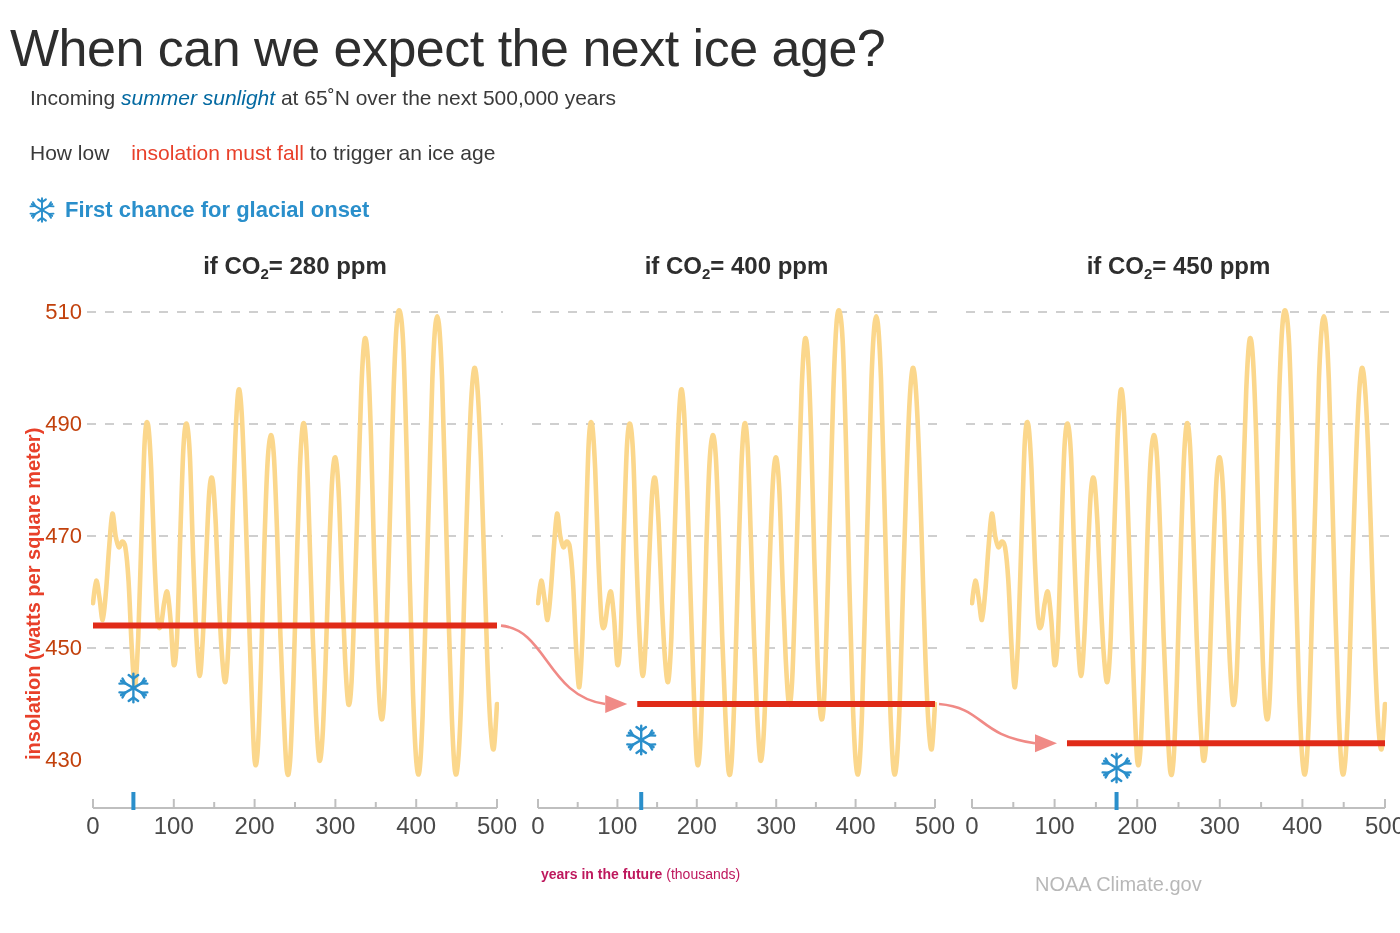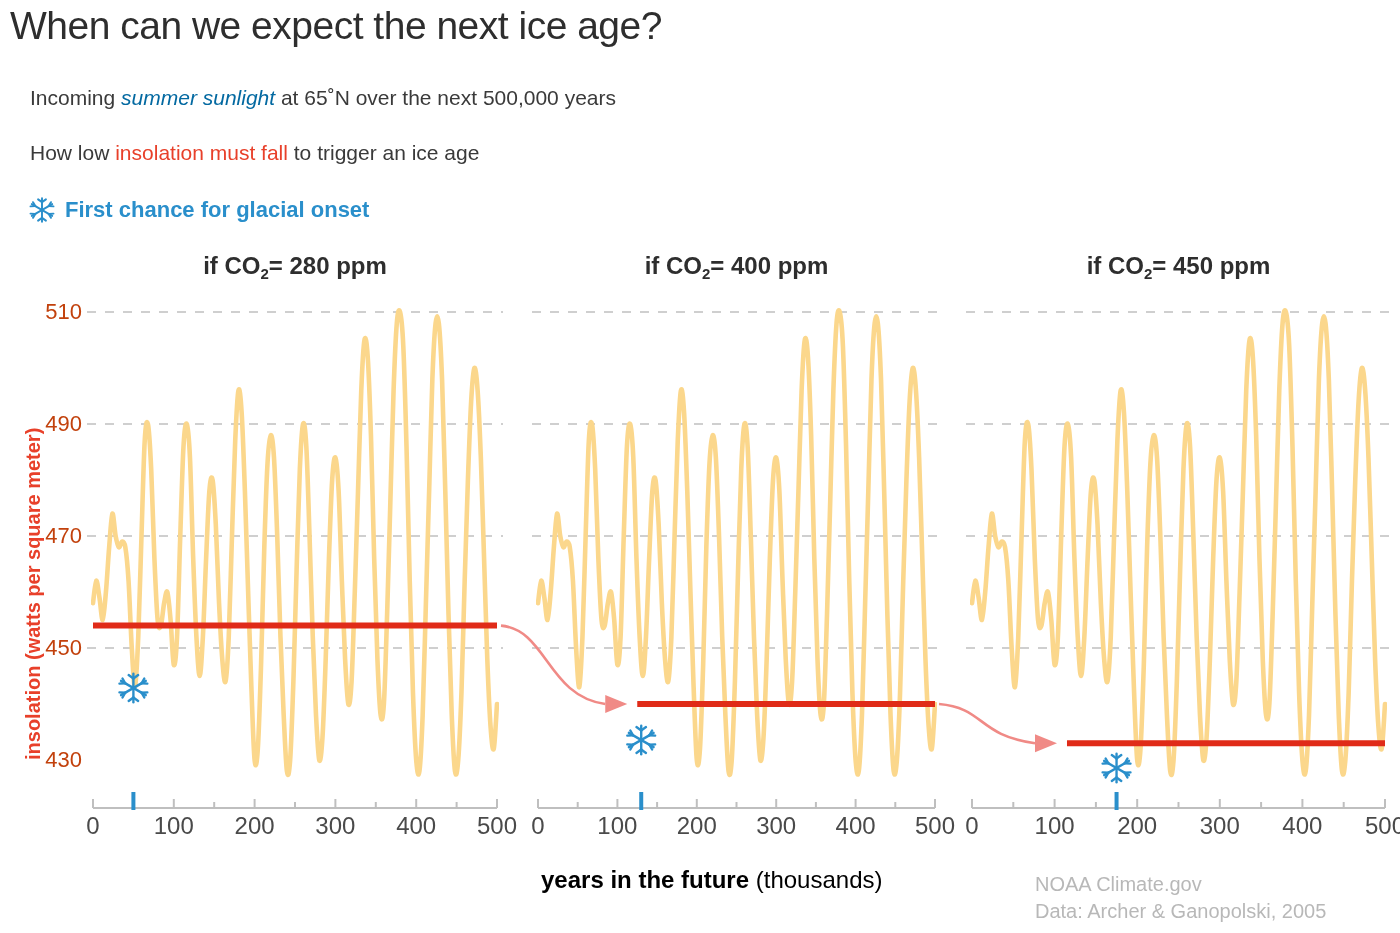--- a/index.html
+++ b/index.html
@@ -2,32 +2,32 @@
 <html><head>
 <meta charset="utf-8">
 <style>
   html,body{margin:0;padding:0;background:#ffffff;}
   body{
     width:1400px;height:933px;position:relative;overflow:hidden;
     font-family:"Liberation Sans", sans-serif;
     -webkit-font-smoothing:antialiased;
   }
   .title{
-    position:absolute;left:10px;top:4px;
-    font-size:39px;font-weight:400;color:#2e2e2e;
+    position:absolute;left:10px;top:18px;
+    font-size:52px;font-weight:400;color:#2e2e2e;
     letter-spacing:-0.5px;white-space:nowrap;
   }
   .sub{
     position:absolute;left:30px;
     font-size:21px;color:#3a3a3a;white-space:nowrap;
   }
   .sub1{top:86px;}
   .sub2{top:141px;}
   .kw-sun{color:#0369a1;font-style:italic;}
-  .kw-red{color:#E8402A;}
+  .kw-red{color:#E8402A;margin-left:16px;}
   .legend{
     position:absolute;left:28px;top:196px;
     display:flex;align-items:center;gap:9px;white-space:nowrap;
   }
   .legend-label{
     font-size:22px;font-weight:700;color:#2A8FCB;
   }
   .flake svg{display:block;}
 
   
@@ -45,21 +45,21 @@
   }
   .ylabel{
     position:absolute;font-size:20px;font-weight:700;color:#E8402A;
     white-space:nowrap;transform-origin:0 0;transform:rotate(-90deg);
   }
   .xtick{
     position:absolute;font-size:24px;color:#4a4a4a;
     white-space:nowrap;transform:translateX(-50%);
   }
   .xcaption{
-    position:absolute;font-size:24px;color:#000000;white-space:nowrap;
+    position:absolute;font-size:14px;color:#be185d;white-space:nowrap;
   }
   .xcaption b{font-weight:700;}
   .xcaption span{font-weight:400;}
   .source{
     position:absolute;font-size:20px;color:#B8B8B8;line-height:1.35;
     white-space:nowrap;
   }
 </style>
 </head>
 <body>
@@ -232,21 +232,20 @@
 <div class="panel-title" id="pt0" style="left: 53px; width: 484px; top: 252px; text-align: center;">if CO<sub>2</sub>= 280 ppm</div>
 <div class="panel-title" id="pt1" style="left: 498px; width: 477px; top: 252px;">if CO<sub>2</sub>= 400 ppm</div>
 <div class="panel-title" id="pt2" style="left: 932px; width: 493px; top: 252px;">if CO<sub>2</sub>= 450 ppm</div>
 
 <div class="ylabel" id="ylab" style="left: 22px; top: 760px;">insolation (watts per square meter)</div>
 
 <div class="xcaption" style="left:541px;top:866px;"><b>years in the future</b><span> (thousands)</span></div>
 
 <div class="source" style="left:1035px;top:871px;">
   <div>NOAA Climate.gov</div>
-  <div>Data: Archer &amp; Ganopolski, 2005</div>
 </div>
 
 <div class="ytick" style="top: 760px; left: 30px; width: 52px;">430</div>
 <div class="ytick" style="top: 648px; left: 30px; width: 52px;">450</div>
 <div class="ytick" style="top: 536px; left: 30px; width: 52px;">470</div>
 <div class="ytick" style="top: 424px; left: 30px; width: 52px;">490</div>
 <div class="ytick" style="top: 312px; left: 30px; width: 52px;">510</div>
 <div class="xtick" style="left: 93px; top: 812px;">0</div>
 <div class="xtick" style="left: 173.8px; top: 812px;">100</div>
 <div class="xtick" style="left: 254.6px; top: 812px;">200</div>

